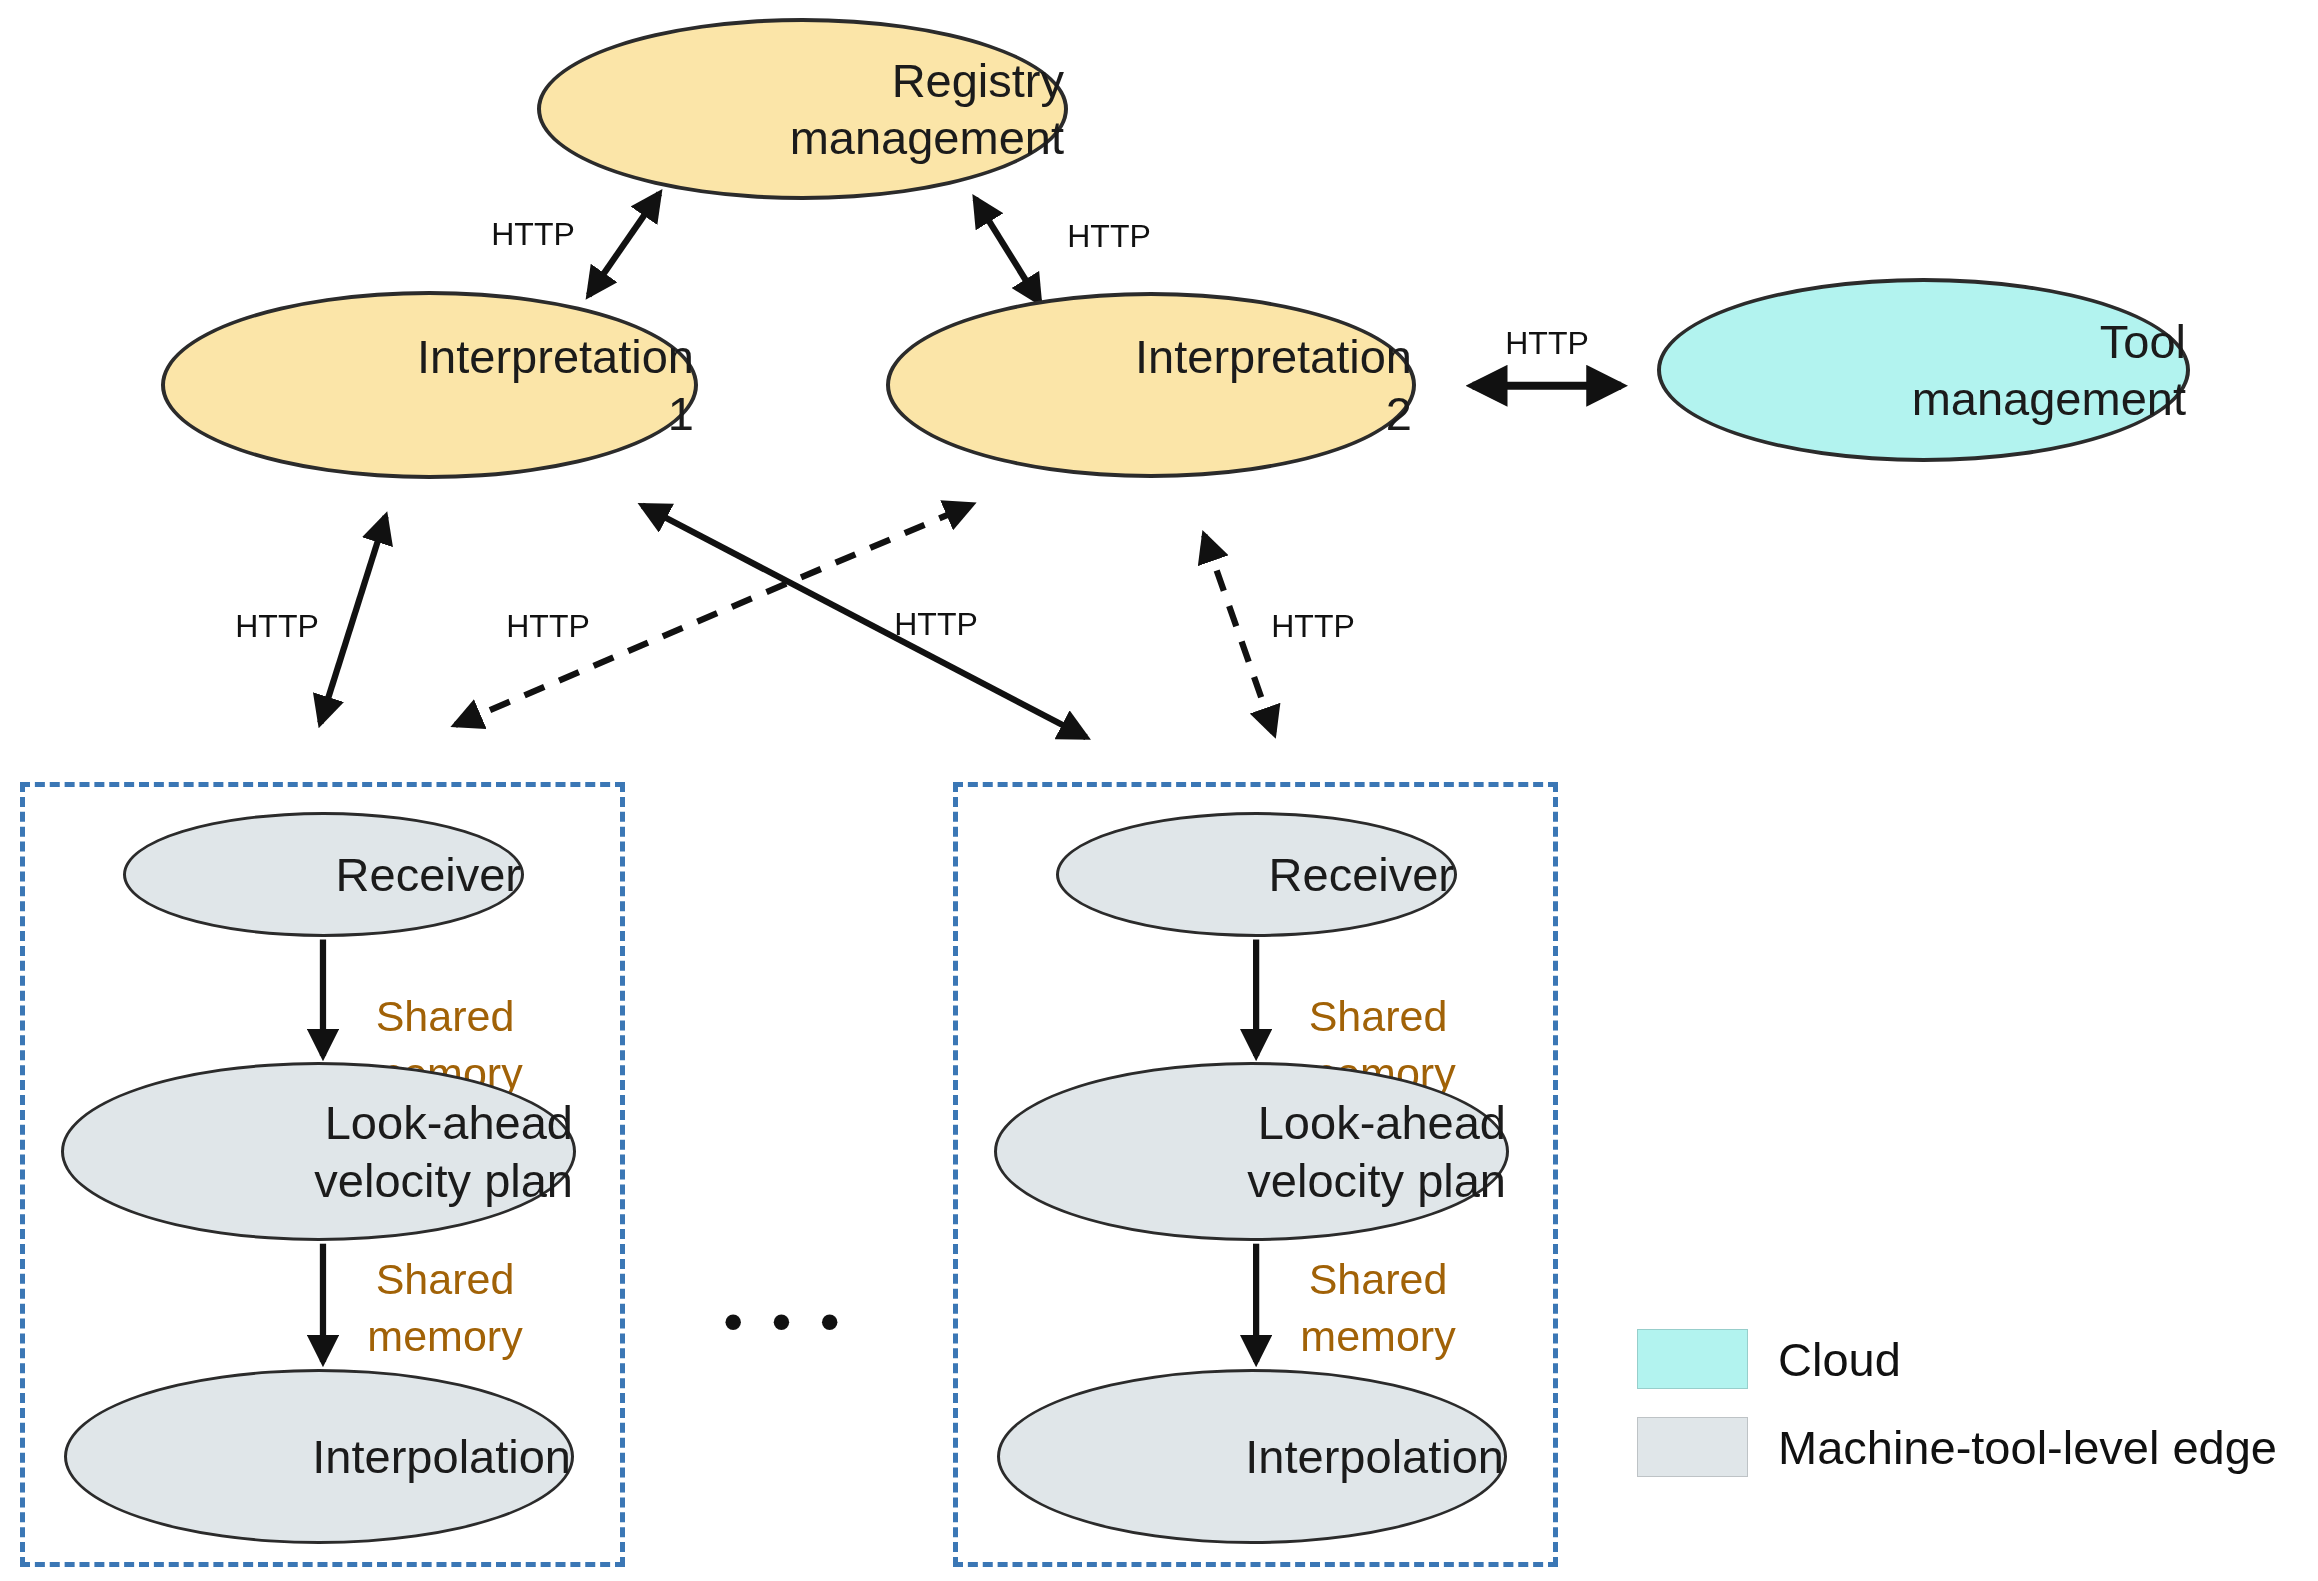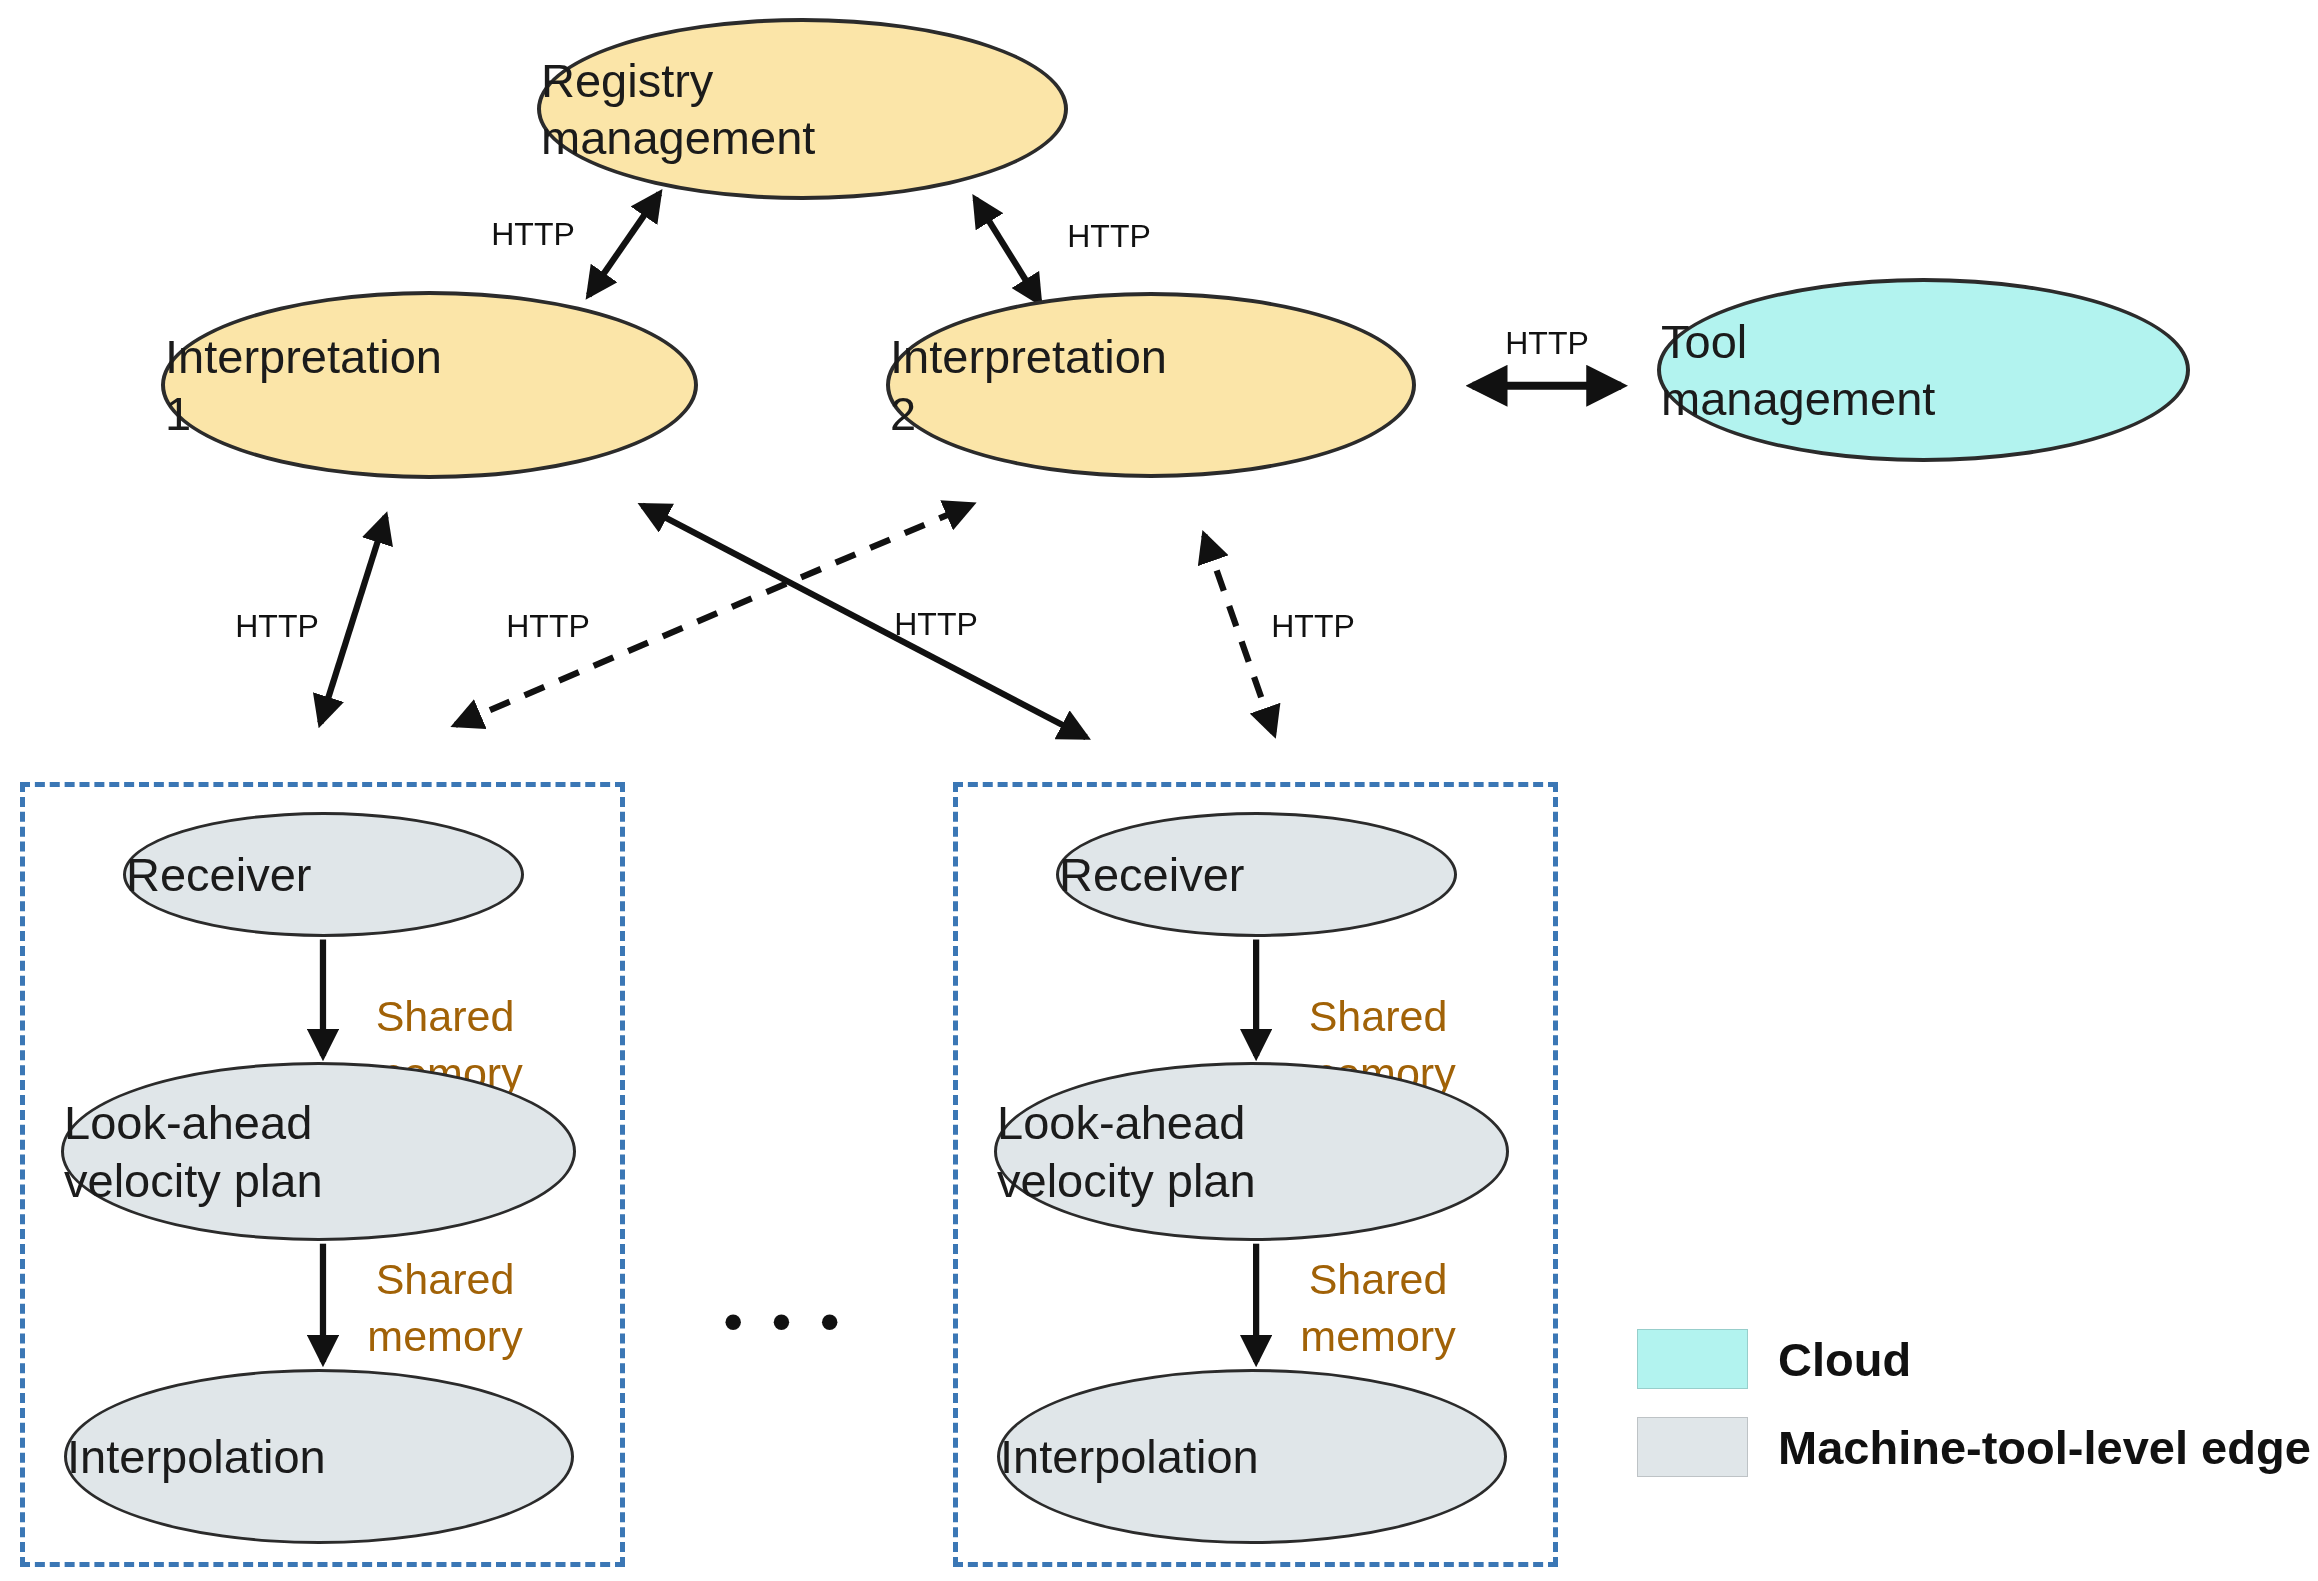--- a/index.html
+++ b/index.html
@@ -1,21 +1,21 @@
 <!DOCTYPE html>
 <html style="font-size:14.3px"><head>
 <meta charset="utf-8">
 <style>
   html,body{margin:0;padding:0;background:#ffffff;}
   .canvas{
     position:relative;width:2319px;height:1582px;background:#ffffff;
     font-family:"Liberation Sans", sans-serif;color:#1b1b1b;overflow:hidden;
   }
   .node{
-    position:absolute;display:flex;flex-direction:column;align-items:flex-start;justify-content:center;
+    position:absolute;display:flex;flex-direction:column;align-items:flex-end;justify-content:center;
     border-radius:50%;text-align:center;font-size:47px;line-height:1.22;box-sizing:border-box;
     color:#1b1b1b;
   }
   .node.big{border:4.5px solid #2b2b2b;}
   .node.small{border:3.6px solid #2b2b2b;}
   .http{
     position:absolute;transform:translate(-50%,-50%);
     font-size:32px;color:#111;white-space:nowrap;
   }
   .shared{
@@ -27,21 +27,21 @@
   }
   .dots{
     position:absolute;transform:translate(-50%,-50%);
     font-size:54px;font-weight:bold;letter-spacing:7.2px;color:#111;white-space:nowrap;
   }
   .legend{position:absolute;left:1637px;top:1329px;}
   .legend-row{display:flex;align-items:center;margin-bottom:28px;}
   .legend-swatch{
     width:111px;height:60px;flex:0 0 auto;border:0.9px solid rgba(0,0,0,0.15);box-sizing:border-box;
   }
-  .legend-label{margin-left:30px;font-size:47px;color:#111;white-space:nowrap;font-weight:bold;}
+  .legend-label{margin-left:30px;font-size:47px;color:#111;white-space:nowrap;}
   .arrows{position:absolute;left:0;top:0;pointer-events:none;}
 </style>
 </head>
 <body>
 
 <div class="canvas">
 
   <svg class="arrows" width="2319" height="1582" viewBox="0 0 2592 1768">
     <defs>
       <marker id="ah" viewBox="0 0 12 12" refX="10" refY="6" markerWidth="5.2" markerHeight="5.2" orient="auto-start-reverse">

